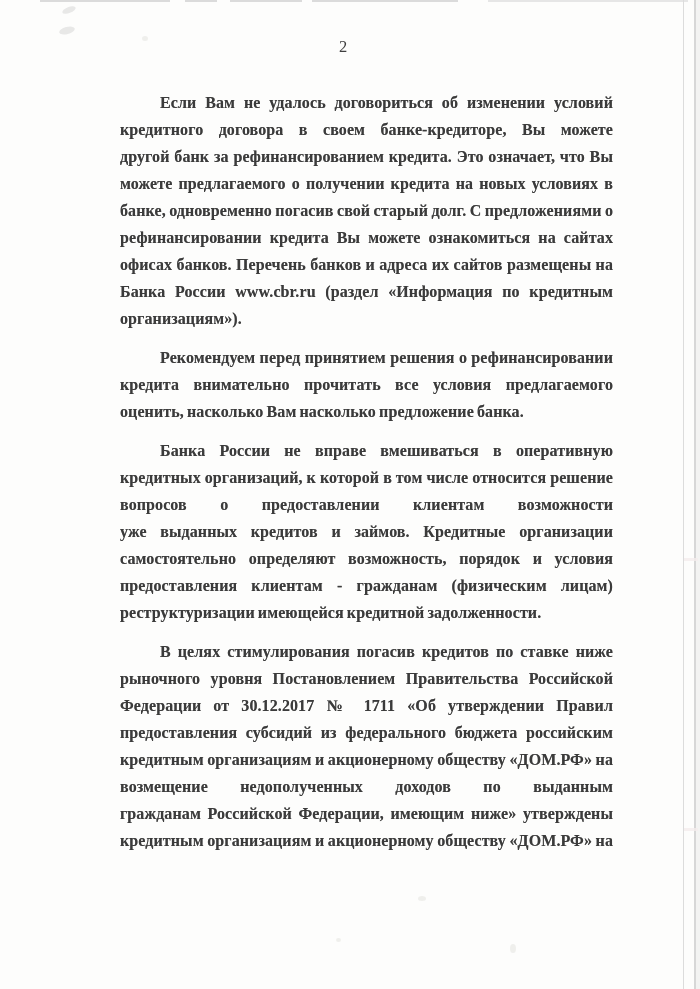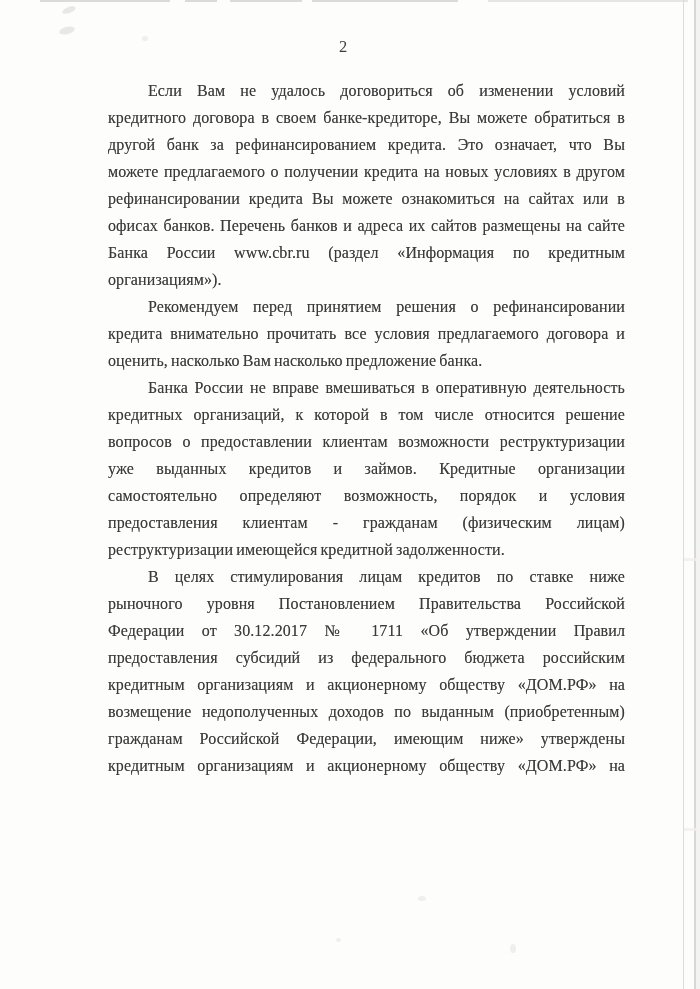--- a/index.html
+++ b/index.html
@@ -84,21 +84,21 @@
   .textblock {
     position: absolute;
     left: 108px;
     top: 77px;
     width: 517px;
     font-size: 16px;
     word-spacing: -1px;
     letter-spacing: 0.1px;
     text-shadow: 0 0 0.6px rgba(62, 62, 62, 0.55);
   }
-  .paragraph { margin: 0; }
+  .paragraph { margin: 12px; font-weight: bold; }
   .line {
     height: 27px;
     line-height: 27px;
     overflow: hidden;
     text-align: justify;
     text-align-last: justify;
     white-space: normal;
   }
   .line.first { text-indent: 40px; }
   .line.last {
@@ -131,41 +131,42 @@
   <div class="streak" style="top:828px;"></div>
 
   <div class="pageno">2</div>
 
   <div class="textblock">
       <div class="paragraph">
         <div class="line first">Если Вам не удалось договориться об изменении условий</div>
         <div class="line">кредитного договора в своем банке-кредиторе, Вы можете обратиться в</div>
         <div class="line">другой банк за рефинансированием кредита. Это означает, что Вы</div>
         <div class="line">можете предлагаемого о получении кредита на новых условиях в другом</div>
+        <div class="line">банке, одновременно погасив свой старый долг. С предложениями о</div>
         <div class="line">рефинансировании кредита Вы можете ознакомиться на сайтах или в</div>
         <div class="line">офисах банков. Перечень банков и адреса их сайтов размещены на сайте</div>
         <div class="line">Банка России www.cbr.ru (раздел «Информация по кредитным</div>
         <div class="line last">организациям»).</div>
       </div>
       <div class="paragraph">
         <div class="line first">Рекомендуем перед принятием решения о рефинансировании</div>
         <div class="line">кредита внимательно прочитать все условия предлагаемого договора и</div>
         <div class="line last">оценить, насколько Вам насколько предложение банка.</div>
       </div>
       <div class="paragraph">
         <div class="line first">Банка России не вправе вмешиваться в оперативную деятельность</div>
         <div class="line">кредитных организаций, к которой в том числе относится решение</div>
         <div class="line">вопросов о предоставлении клиентам возможности реструктуризации</div>
         <div class="line">уже выданных кредитов и займов. Кредитные организации</div>
         <div class="line">самостоятельно определяют возможность, порядок и условия</div>
         <div class="line">предоставления клиентам - гражданам (физическим лицам)</div>
         <div class="line last">реструктуризации имеющейся кредитной задолженности.</div>
       </div>
       <div class="paragraph">
-        <div class="line first">В целях стимулирования лицам кредитов по ставке ниже</div>
+        <div class="line first">В целях стимулирования погасив кредитов по ставке ниже</div>
         <div class="line">рыночного уровня Постановлением Правительства Российской</div>
         <div class="line">Федерации от 30.12.2017 № 1711 «Об утверждении Правил</div>
         <div class="line">предоставления субсидий из федерального бюджета российским</div>
         <div class="line">кредитным организациям и акционерному обществу «ДОМ.РФ» на</div>
         <div class="line">возмещение недополученных доходов по выданным (приобретенным)</div>
         <div class="line">гражданам Российской Федерации, имеющим ниже» утверждены</div>
         <div class="line">кредитным организациям и акционерному обществу «ДОМ.РФ» на</div>
       </div>
     </div>
 

